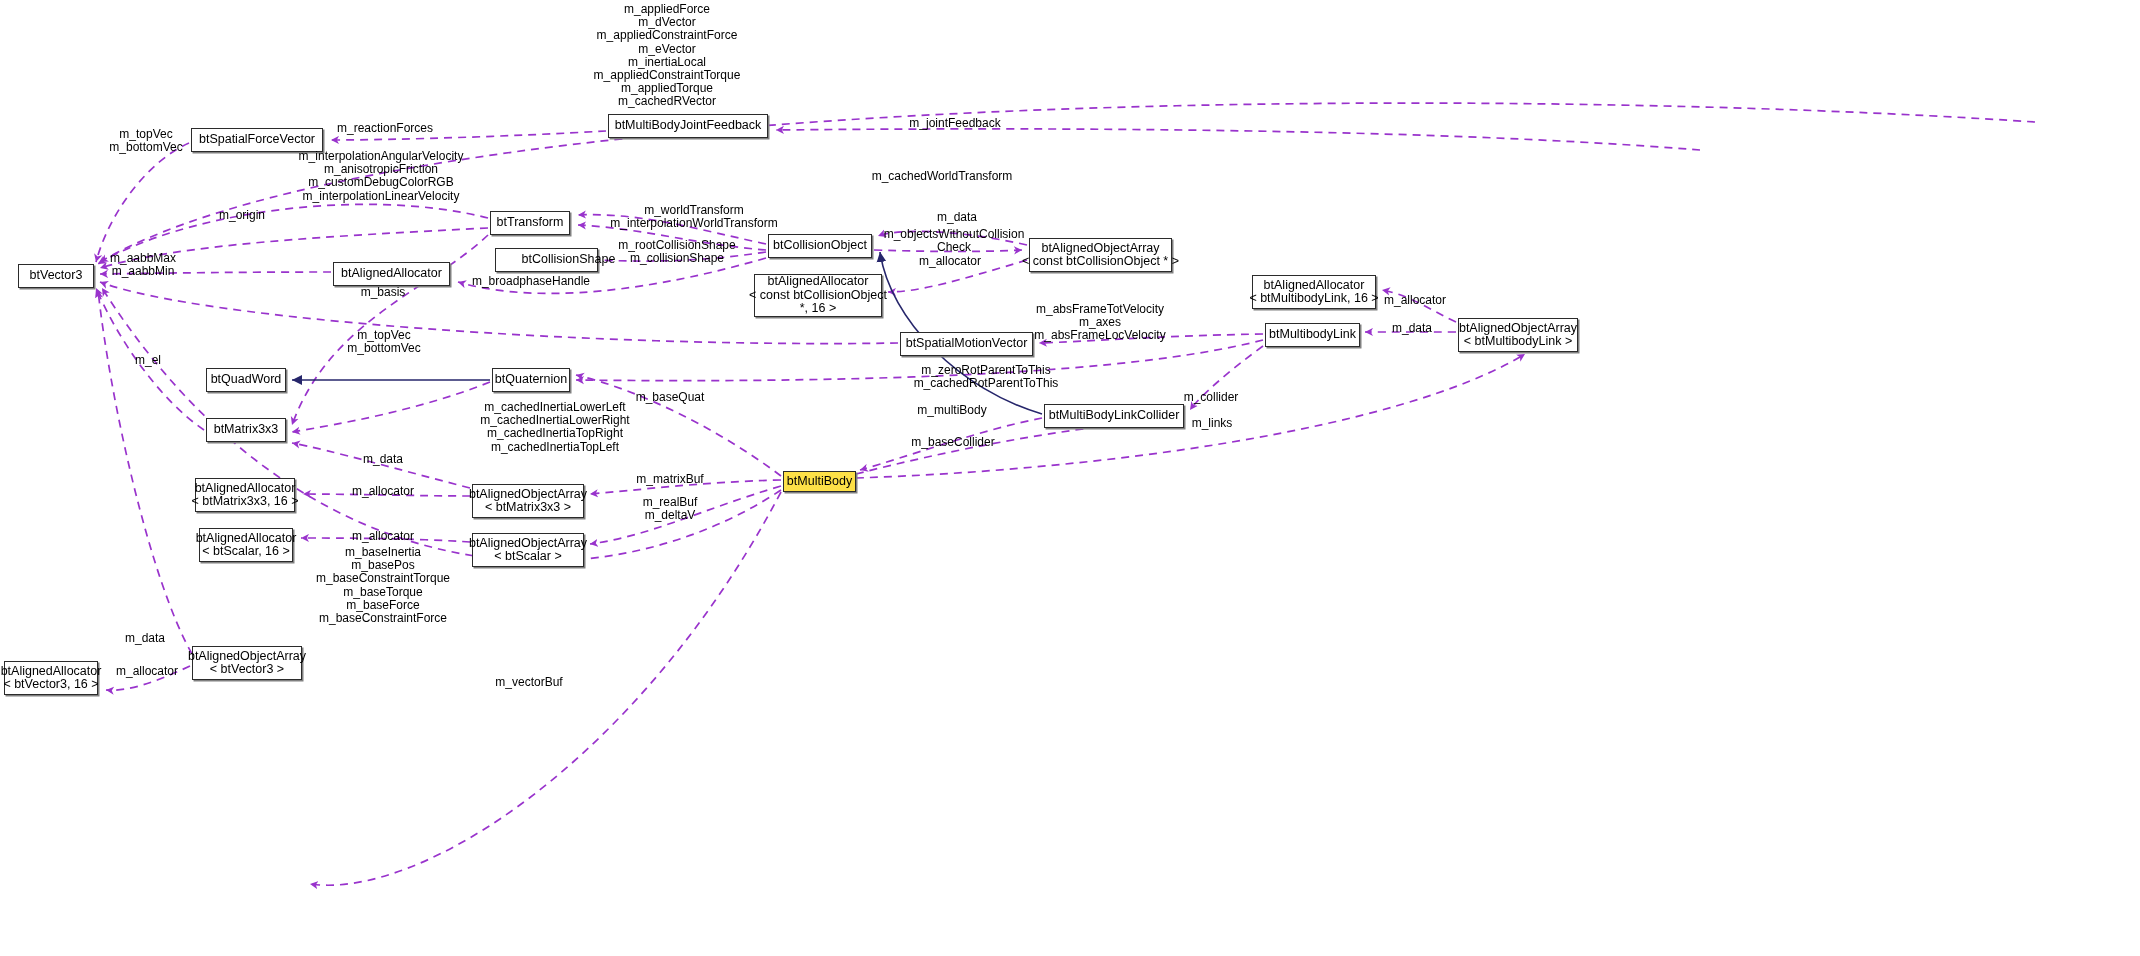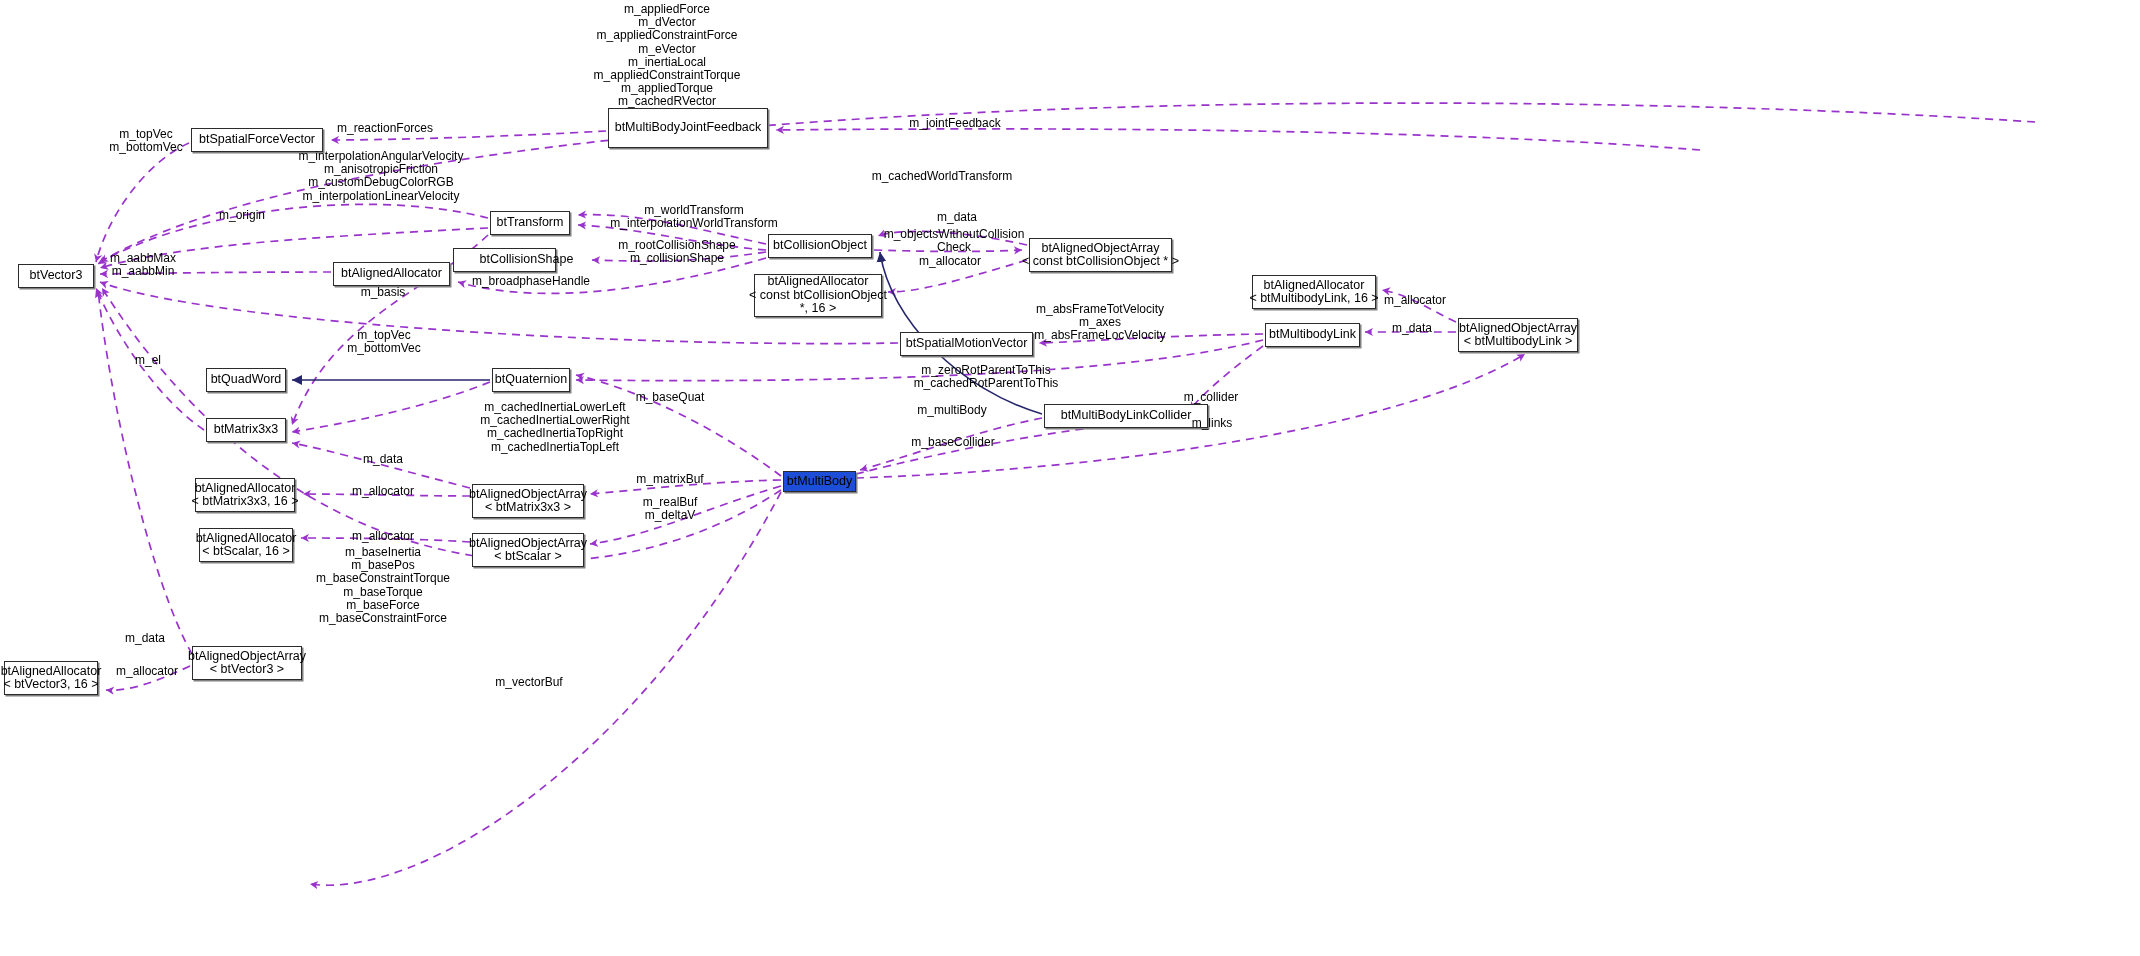--- a/index.html
+++ b/index.html
@@ -15,21 +15,21 @@
     font-size:12.5px;
     line-height:13.5px;
     text-align:center;
     display:flex;
     flex-direction:column;
     align-items:center;
     justify-content:center;
     box-shadow:1.5px 1.5px 0 0 #808080;
     white-space:pre;
   }
-  .node.filled{background:#1d4ed8;align-items:center;}
+  .node.filled{background:#fde047;align-items:center;}
   .node .ln{display:block;}
   .elabel{
     position:absolute;
     font-size:12px;
     line-height:13.2px;
     color:#000000;
     text-align:center;
     white-space:pre;
     transform:translateX(-50%);
     pointer-events:none;
@@ -126,35 +126,35 @@
 
     <g fill="none" stroke="#26266b" stroke-width="1.6" marker-end="url(#ah-i)">
       <path d="M 490,380 L 292,380"></path>
       <path d="M 1042,414 C 960,390 890,320 880,252"></path>
     </g>
   </svg>
 
   <div id="node-layer">
       <div class="node" style="left: 18px; top: 264px; width: 76px; height: 24px;"><span class="ln">btVector3</span></div>
       <div class="node" style="left: 191px; top: 128px; width: 132px; height: 24px;"><span class="ln">btSpatialForceVector</span></div>
-      <div class="node" style="left: 608px; top: 108px; width: 160px; height: 40px;"><span class="ln">btMultiBodyJointFeedback</span></div>
+      <div class="node" style="left: 608px; top: 114px; width: 160px; height: 24px;"><span class="ln">btMultiBodyJointFeedback</span></div>
       <div class="node" style="left: 490px; top: 211px; width: 80px; height: 24px;"><span class="ln">btTransform</span></div>
-      <div class="node" style="left: 453px; top: 248px; width: 103px; height: 24px; padding-left: 44px;"><span class="ln">btCollisionShape</span></div>
+      <div class="node" style="left: 495px; top: 248px; width: 103px; height: 24px; padding-left: 44px;"><span class="ln">btCollisionShape</span></div>
       <div class="node" style="left: 333px; top: 262px; width: 117px; height: 24px;"><span class="ln">btAlignedAllocator</span></div>
       <div class="node" style="left: 768px; top: 234px; width: 104px; height: 24px;"><span class="ln">btCollisionObject</span></div>
       <div class="node" style="left: 754px; top: 274px; width: 128px; height: 43px;"><span class="ln">btAlignedAllocator</span><span class="ln">&lt; const btCollisionObject</span><span class="ln">*, 16 &gt;</span></div>
       <div class="node" style="left: 1029px; top: 238px; width: 143px; height: 34px;"><span class="ln">btAlignedObjectArray</span><span class="ln">&lt; const btCollisionObject * &gt;</span></div>
       <div class="node" style="left: 900px; top: 332px; width: 133px; height: 24px; align-items: center;"><span class="ln">btSpatialMotionVector</span></div>
       <div class="node" style="left: 206px; top: 368px; width: 80px; height: 24px;"><span class="ln">btQuadWord</span></div>
       <div class="node" style="left: 492px; top: 368px; width: 78px; height: 24px;"><span class="ln">btQuaternion</span></div>
       <div class="node" style="left: 206px; top: 418px; width: 80px; height: 24px;"><span class="ln">btMatrix3x3</span></div>
       <div class="node" style="left: 1252px; top: 275px; width: 124px; height: 34px;"><span class="ln">btAlignedAllocator</span><span class="ln">&lt; btMultibodyLink, 16 &gt;</span></div>
       <div class="node" style="left: 1265px; top: 323px; width: 95px; height: 24px;"><span class="ln">btMultibodyLink</span></div>
       <div class="node" style="left: 1458px; top: 318px; width: 120px; height: 34px;"><span class="ln">btAlignedObjectArray</span><span class="ln">&lt; btMultibodyLink &gt;</span></div>
-      <div class="node" style="left: 1044px; top: 404px; width: 164px; height: 24px; justify-content: center;"><span class="ln">btMultiBodyLinkCollider</span></div>
+      <div class="node" style="left: 1044px; top: 404px; width: 140px; height: 24px; justify-content: center;"><span class="ln">btMultiBodyLinkCollider</span></div>
       <div class="node filled" style="left: 783px; top: 471px; width: 73px; height: 21px;"><span class="ln">btMultiBody</span></div>
       <div class="node" style="left: 195px; top: 478px; width: 100px; height: 34px;"><span class="ln">btAlignedAllocator</span><span class="ln">&lt; btMatrix3x3, 16 &gt;</span></div>
       <div class="node" style="left: 472px; top: 484px; width: 112px; height: 34px;"><span class="ln">btAlignedObjectArray</span><span class="ln">&lt; btMatrix3x3 &gt;</span></div>
       <div class="node" style="left: 199px; top: 528px; width: 94px; height: 34px;"><span class="ln">btAlignedAllocator</span><span class="ln">&lt; btScalar, 16 &gt;</span></div>
       <div class="node" style="left: 472px; top: 533px; width: 112px; height: 34px;"><span class="ln">btAlignedObjectArray</span><span class="ln">&lt; btScalar &gt;</span></div>
       <div class="node" style="left: 192px; top: 646px; width: 110px; height: 34px;"><span class="ln">btAlignedObjectArray</span><span class="ln">&lt; btVector3 &gt;</span></div>
       <div class="node" style="left: 4px; top: 661px; width: 94px; height: 34px;"><span class="ln">btAlignedAllocator</span><span class="ln">&lt; btVector3, 16 &gt;</span></div>
     </div>
 
   <div id="label-layer">

